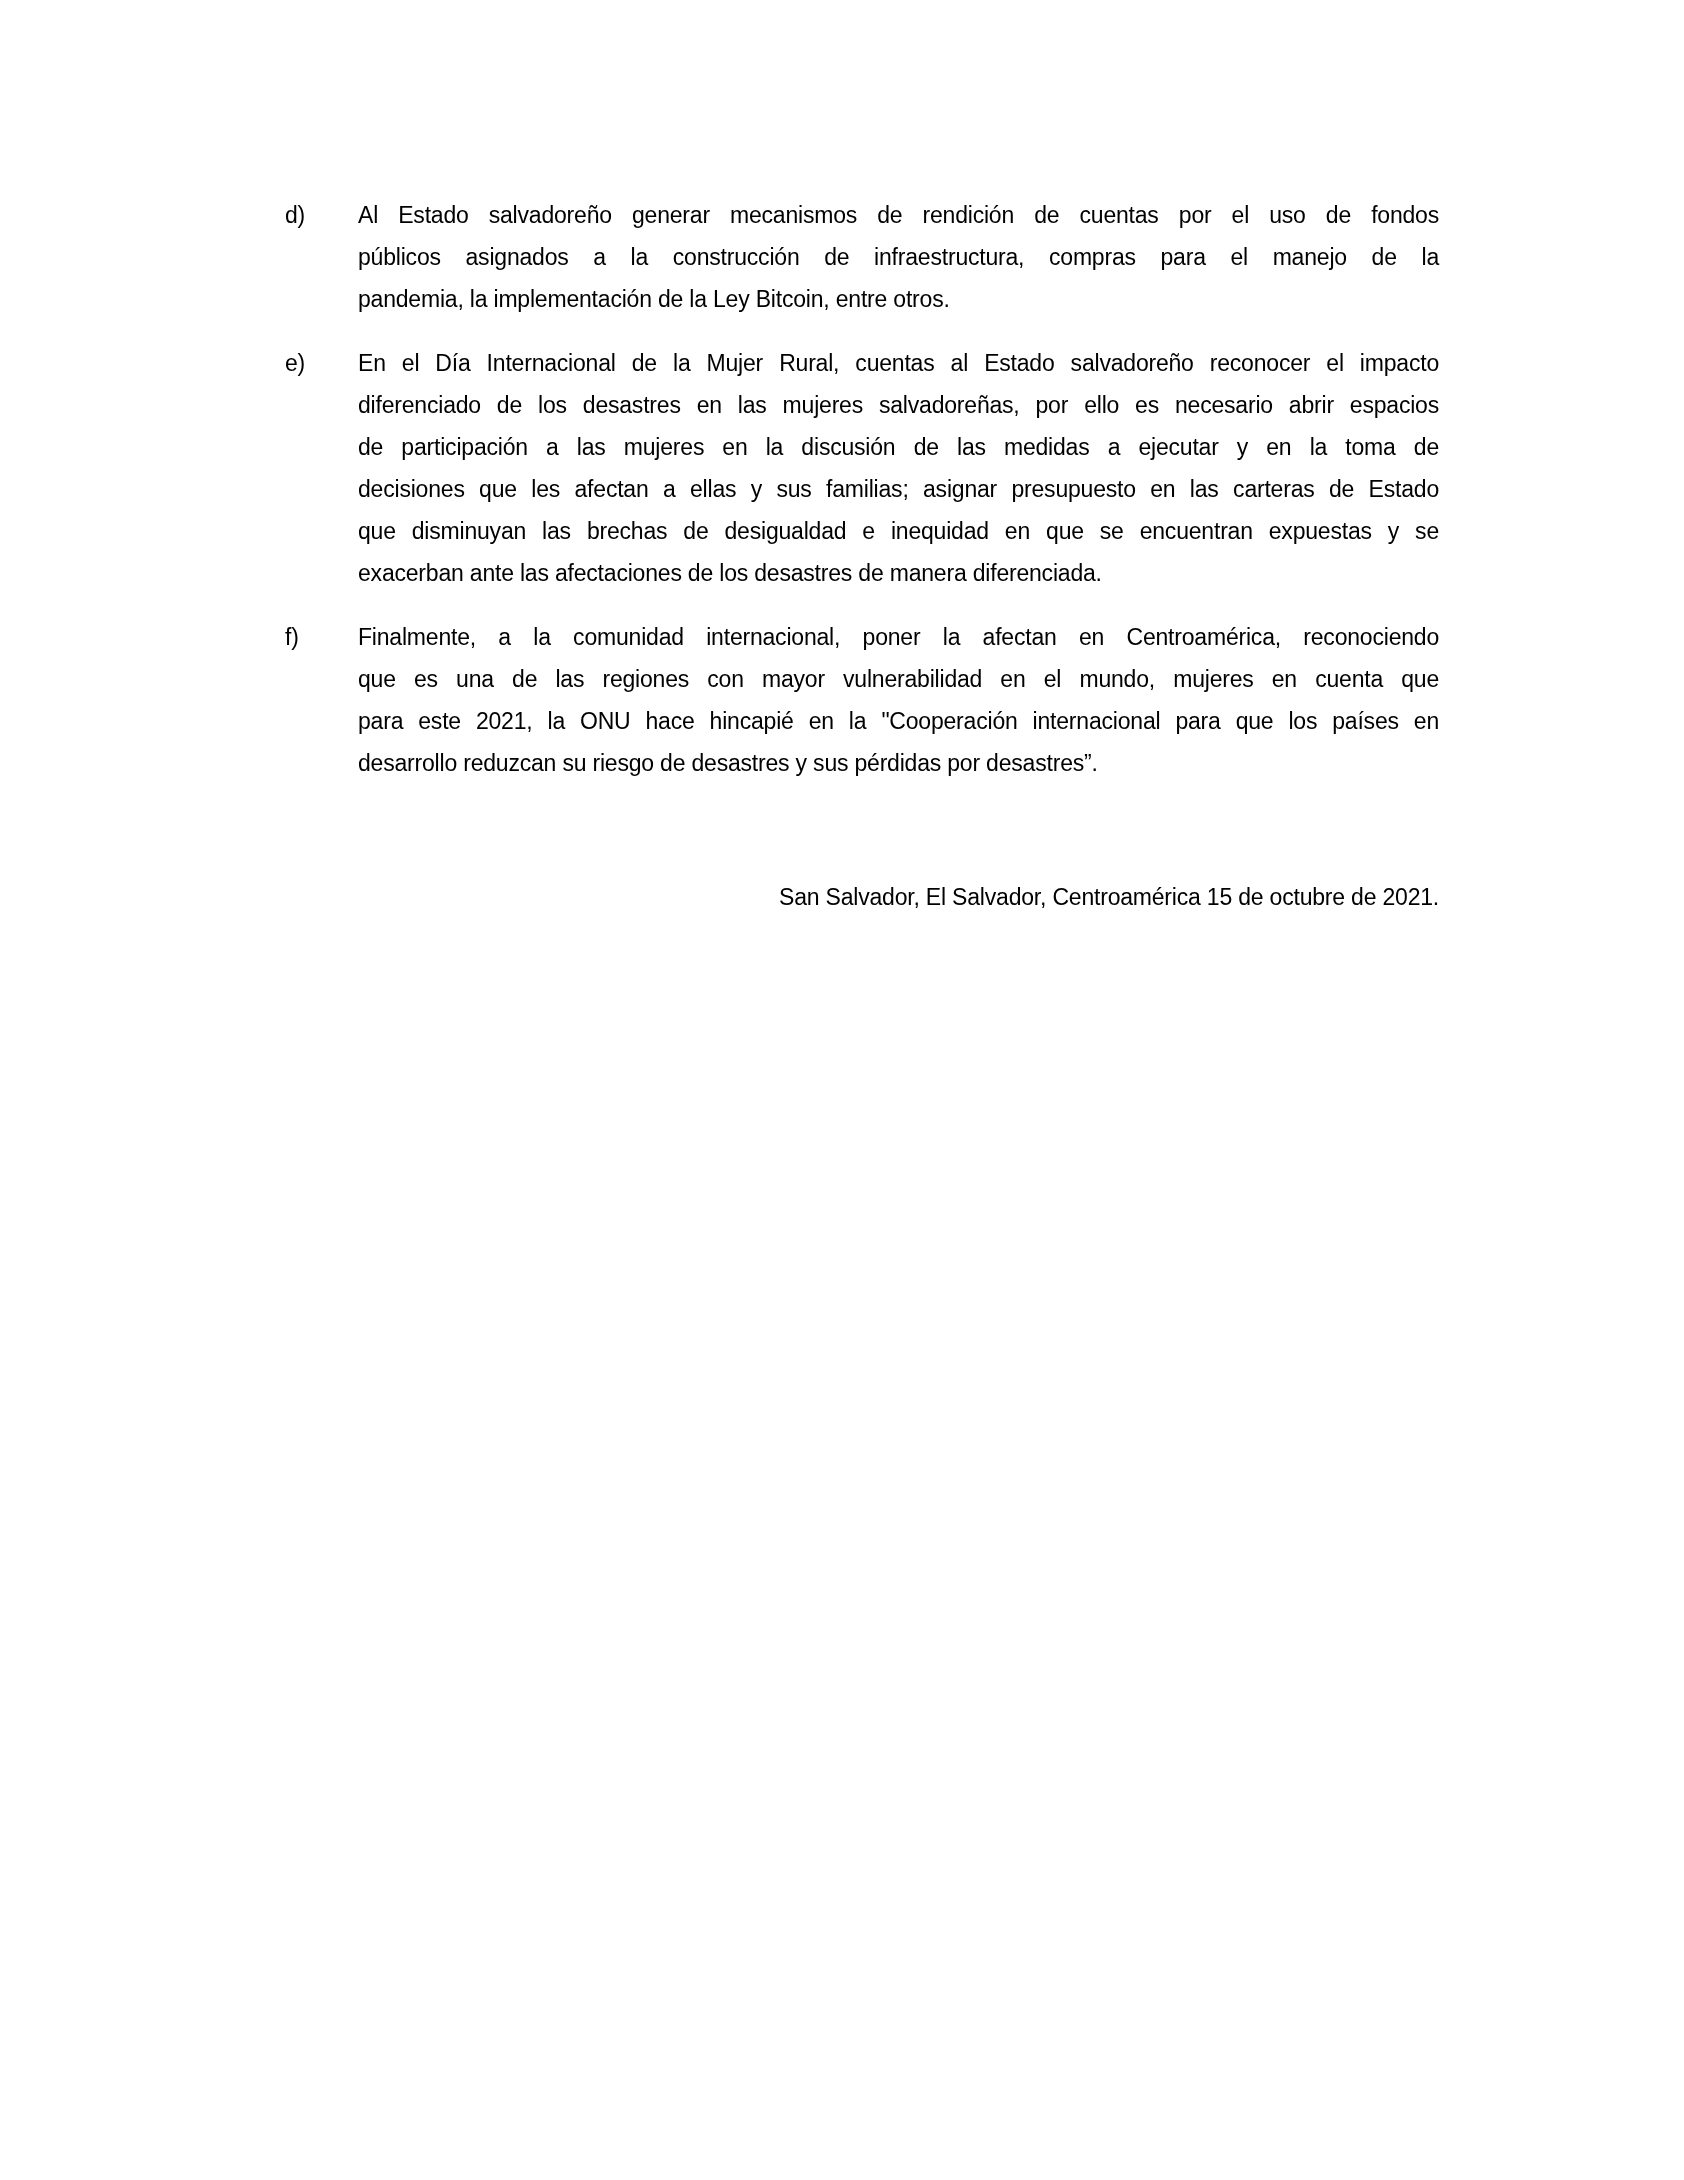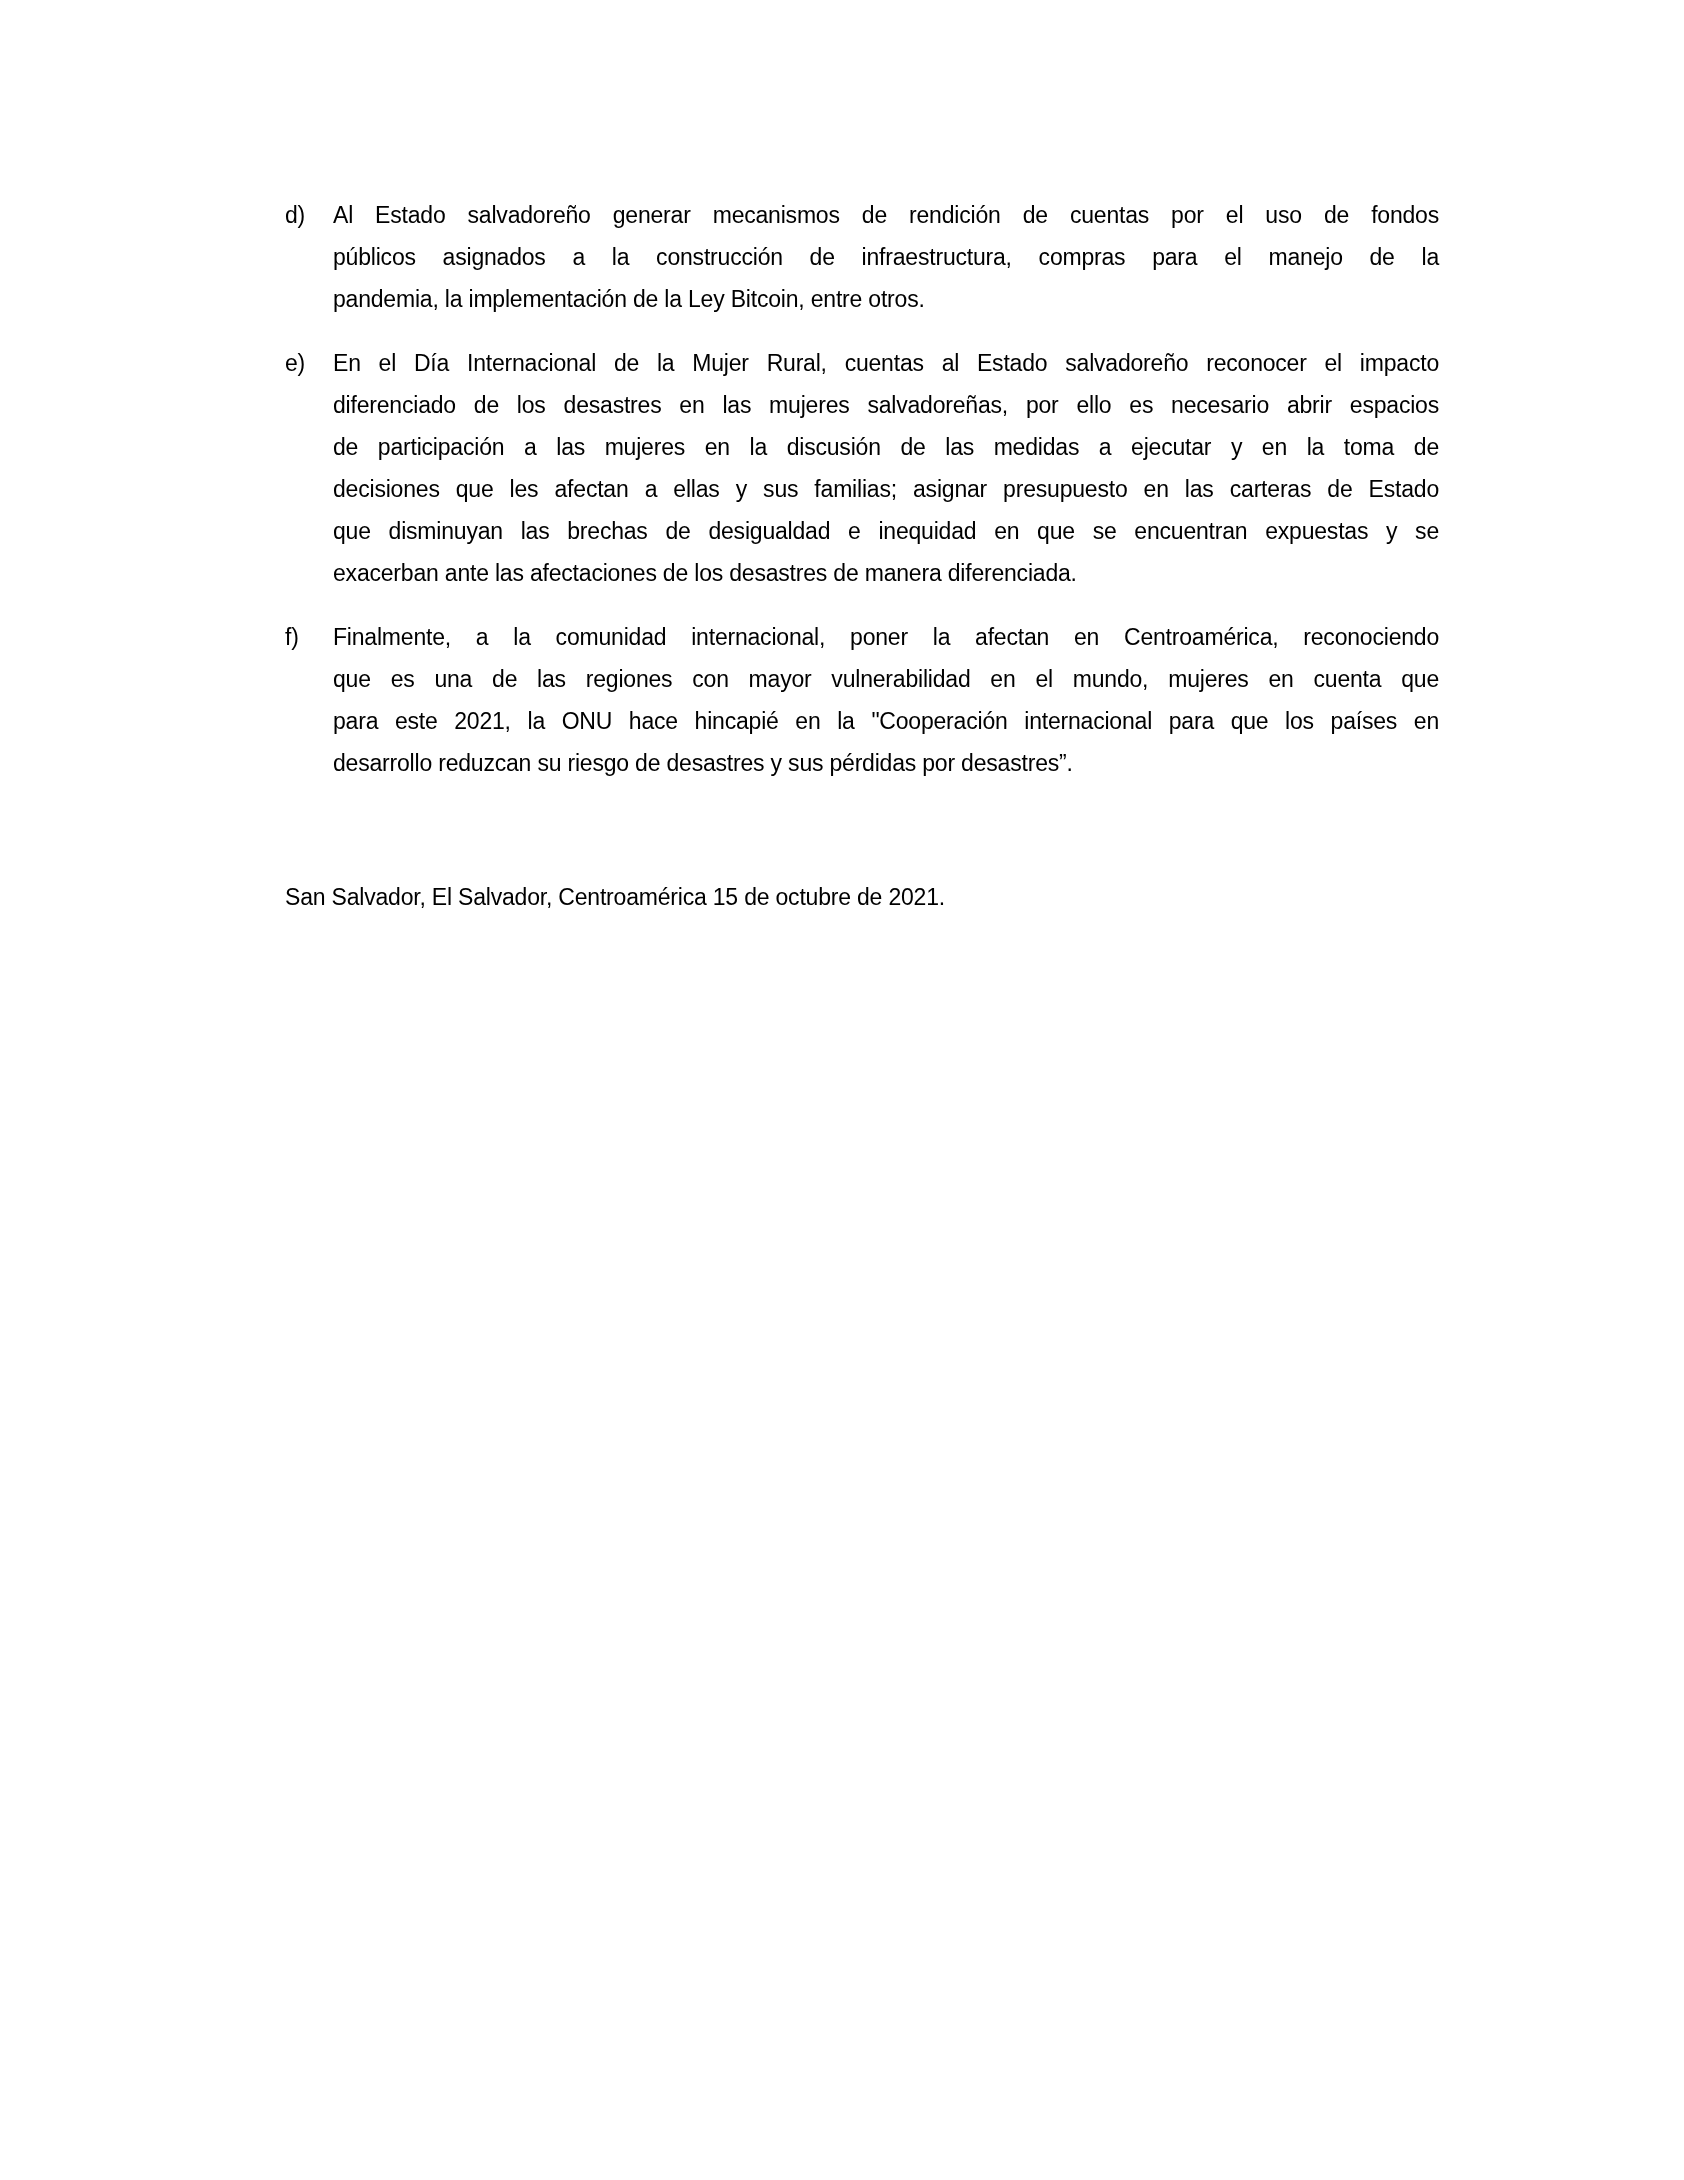--- a/index.html
+++ b/index.html
@@ -29,31 +29,32 @@
     display: flex;
     margin: 0 0 22px 0;
   }
   .item-label {
     flex: 0 0 48px;
     width: 48px;
   }
   .item-body {
     flex: 1 1 auto;
     min-width: 0;
+    margin-left: 25px;
   }
   .line {
     text-align: justify;
     text-align-last: justify;
   }
   .line.last {
     text-align-last: left;
   }
   .closing {
     margin: 92px 0 0 0;
-    text-align: left;
+    text-align: right;
   }
 </style>
 </head>
 <body>
 
 <div class="page">
   <div class="content">
 
     <div class="item">
       <span class="item-label">d)</span>

